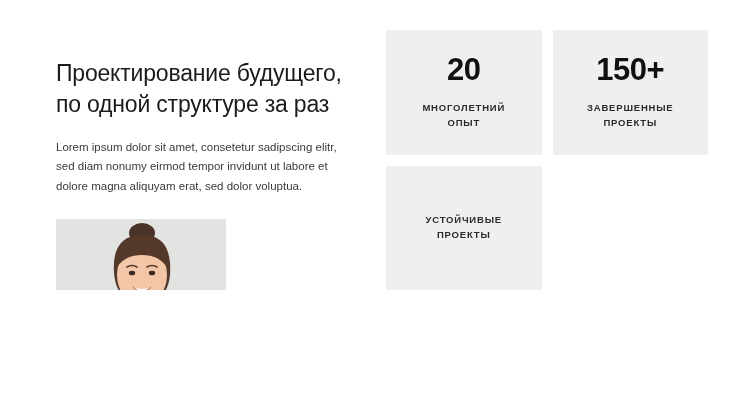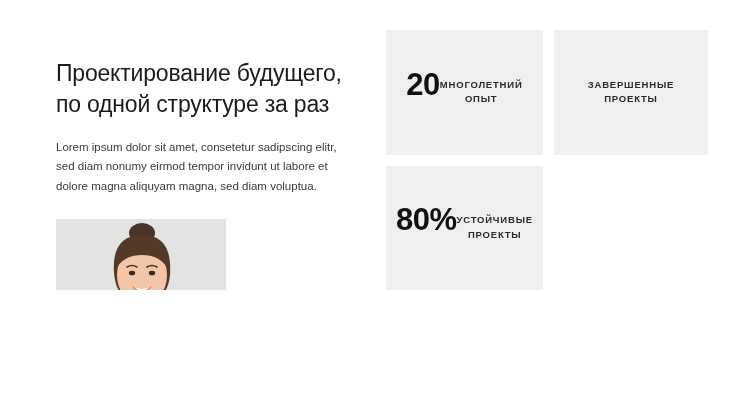--- a/index.html
+++ b/index.html
@@ -53,20 +53,21 @@
   .right-col {
     flex: 1;
     display: grid;
     grid-template-columns: 1fr 1fr;
     grid-template-rows: 1fr 1fr;
     gap: 11px;
   }
   .stat-card {
     background: #efefef;
     display: flex;
+    flex-direction: column;
     align-items: center;
     justify-content: center;
     padding: 14px 10px;
   }
   .stat-value {
     font-size: 31px;
     font-weight: 700;
     color: #111111;
     line-height: 1;
     margin-bottom: 16px;
@@ -83,21 +84,21 @@
   }
   .stat-label .l2 { display: block; }
 </style>
 </head>
 <body>
 
 <div class="page">
 
   <div class="left-col">
     <h1 class="headline">Проектирование будущего, по одной структуре за раз</h1>
-    <p class="body-text">Lorem ipsum dolor sit amet, consetetur sadipscing elitr, sed diam nonumy eirmod tempor invidunt ut labore et dolore magna aliquyam magna, sed diam voluptua.</p>
+    <p class="body-text">Lorem ipsum dolor sit amet, consetetur sadipscing elitr, sed diam nonumy eirmod tempor invidunt ut labore et dolore magna aliquyam erat, sed dolor voluptua.</p>
 
     <div class="portrait">
       <svg width="170" height="137" viewBox="0 0 170 137">
         <rect x="0" y="0" width="170" height="137" fill="#dcdcdc"></rect>
         <rect x="0" y="0" width="170" height="137" fill="#e3e3e1"></rect>
 
         <ellipse cx="86" cy="14" rx="13" ry="10" fill="#4a3328"></ellipse>
 
         <path d="M58 54 C56 24 70 16 86 16 C104 16 116 26 114 56 C113 66 110 72 106 76 L66 76 C61 70 59 64 58 54 Z" fill="#54392b"></path>
 
@@ -136,29 +137,29 @@
 
     <div class="stat-card">
       <div class="stat-value">20</div>
       <div class="stat-label">
         <span class="l1">МНОГОЛЕТНИЙ</span>
         <span class="l2">ОПЫТ</span>
       </div>
     </div>
 
     <div class="stat-card">
+      <div class="stat-value">150+</div>
       <div class="stat-label">
         <span class="l1">ЗАВЕРШЕННЫЕ</span>
         <span class="l2">ПРОЕКТЫ</span>
       </div>
     </div>
 
 
     <div class="stat-card">
-      <div class="stat-value">80%</div>
       <div class="stat-label">
         <span class="l1">УСТОЙЧИВЫЕ</span>
         <span class="l2">ПРОЕКТЫ</span>
       </div>
     </div>
 
   </div>
 </div>
 
 </body></html>

